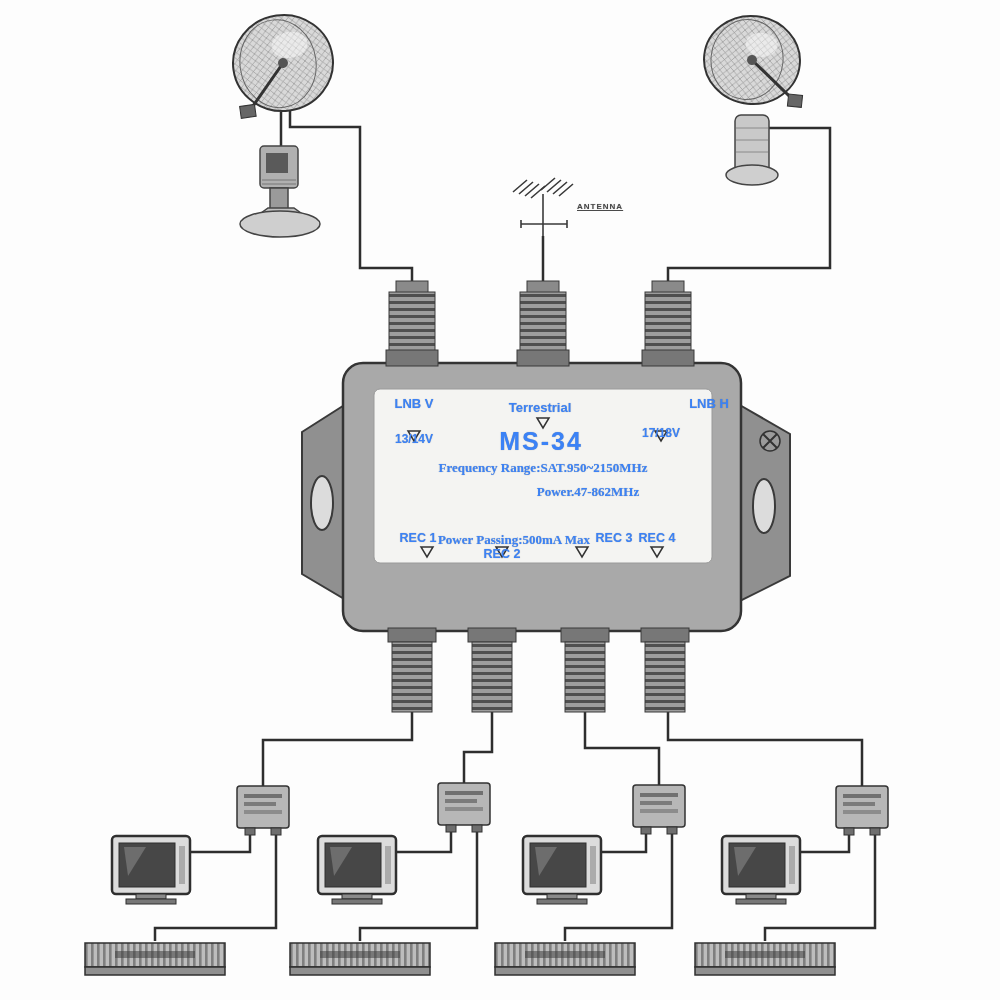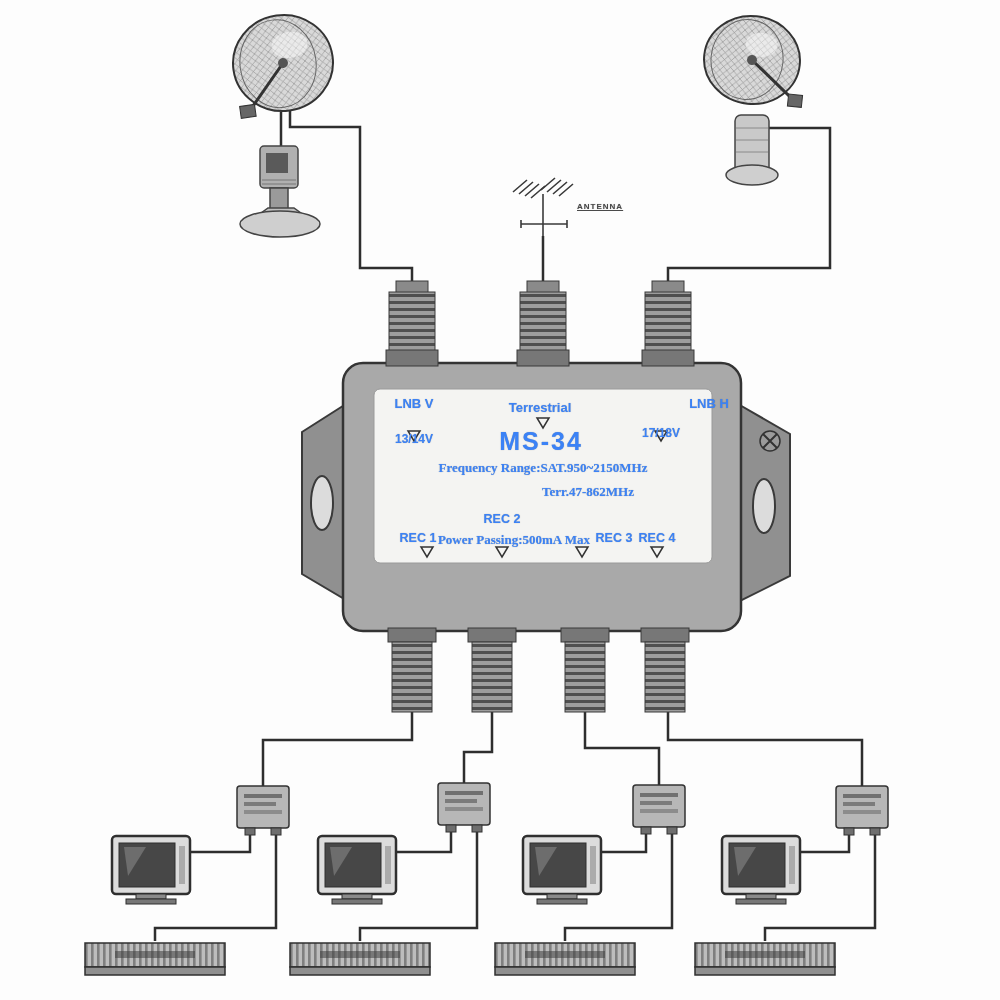--- a/index.html
+++ b/index.html
@@ -251,23 +251,23 @@
 
 <div class="lbl mid" style="left:414px;top:396px;">LNB V</div>
 <div class="lbl small" style="left:414px;top:432px;">13/14V</div>
 <div class="lbl mid" style="left:540px;top:400px;text-align:right;">Terrestrial</div>
 <div class="lbl mid" style="left:661px;top:396px;margin-left:48px;">LNB H</div>
 <div class="lbl small" style="left:661px;top:412px;margin-top:14px;">17/18V</div>
 
 <div class="lbl model" style="left:541px;top:427px;">MS-34</div>
 
 <div class="lbl spec" style="left:543px;top:460px;">Frequency Range:SAT.950~2150MHz</div>
-<div class="lbl spec" style="left:588px;top:484px;">Terr.47-862MHz</div>
+<div class="lbl spec" style="left:588px;top:484px;">Power.47-862MHz</div>
 <div class="lbl spec" style="left:514px;top:532px;">Power Passing:500mA Max</div>
 
 <div class="lbl rec" style="left:418px;top:531px;">REC 1</div>
-<div class="lbl rec" style="left:502px;top:512px;">REC 2</div>
+<div class="lbl rec" style="left:502px;top:547px;">REC 2</div>
 <div class="lbl rec" style="left:614px;top:531px;">REC 3</div>
 <div class="lbl rec" style="left:657px;top:531px;">REC 4</div>
 
 <div class="lbl tiny" style="left:577px;top:202px;">ANTENNA</div>
 
 </div>
 
 </body></html>

